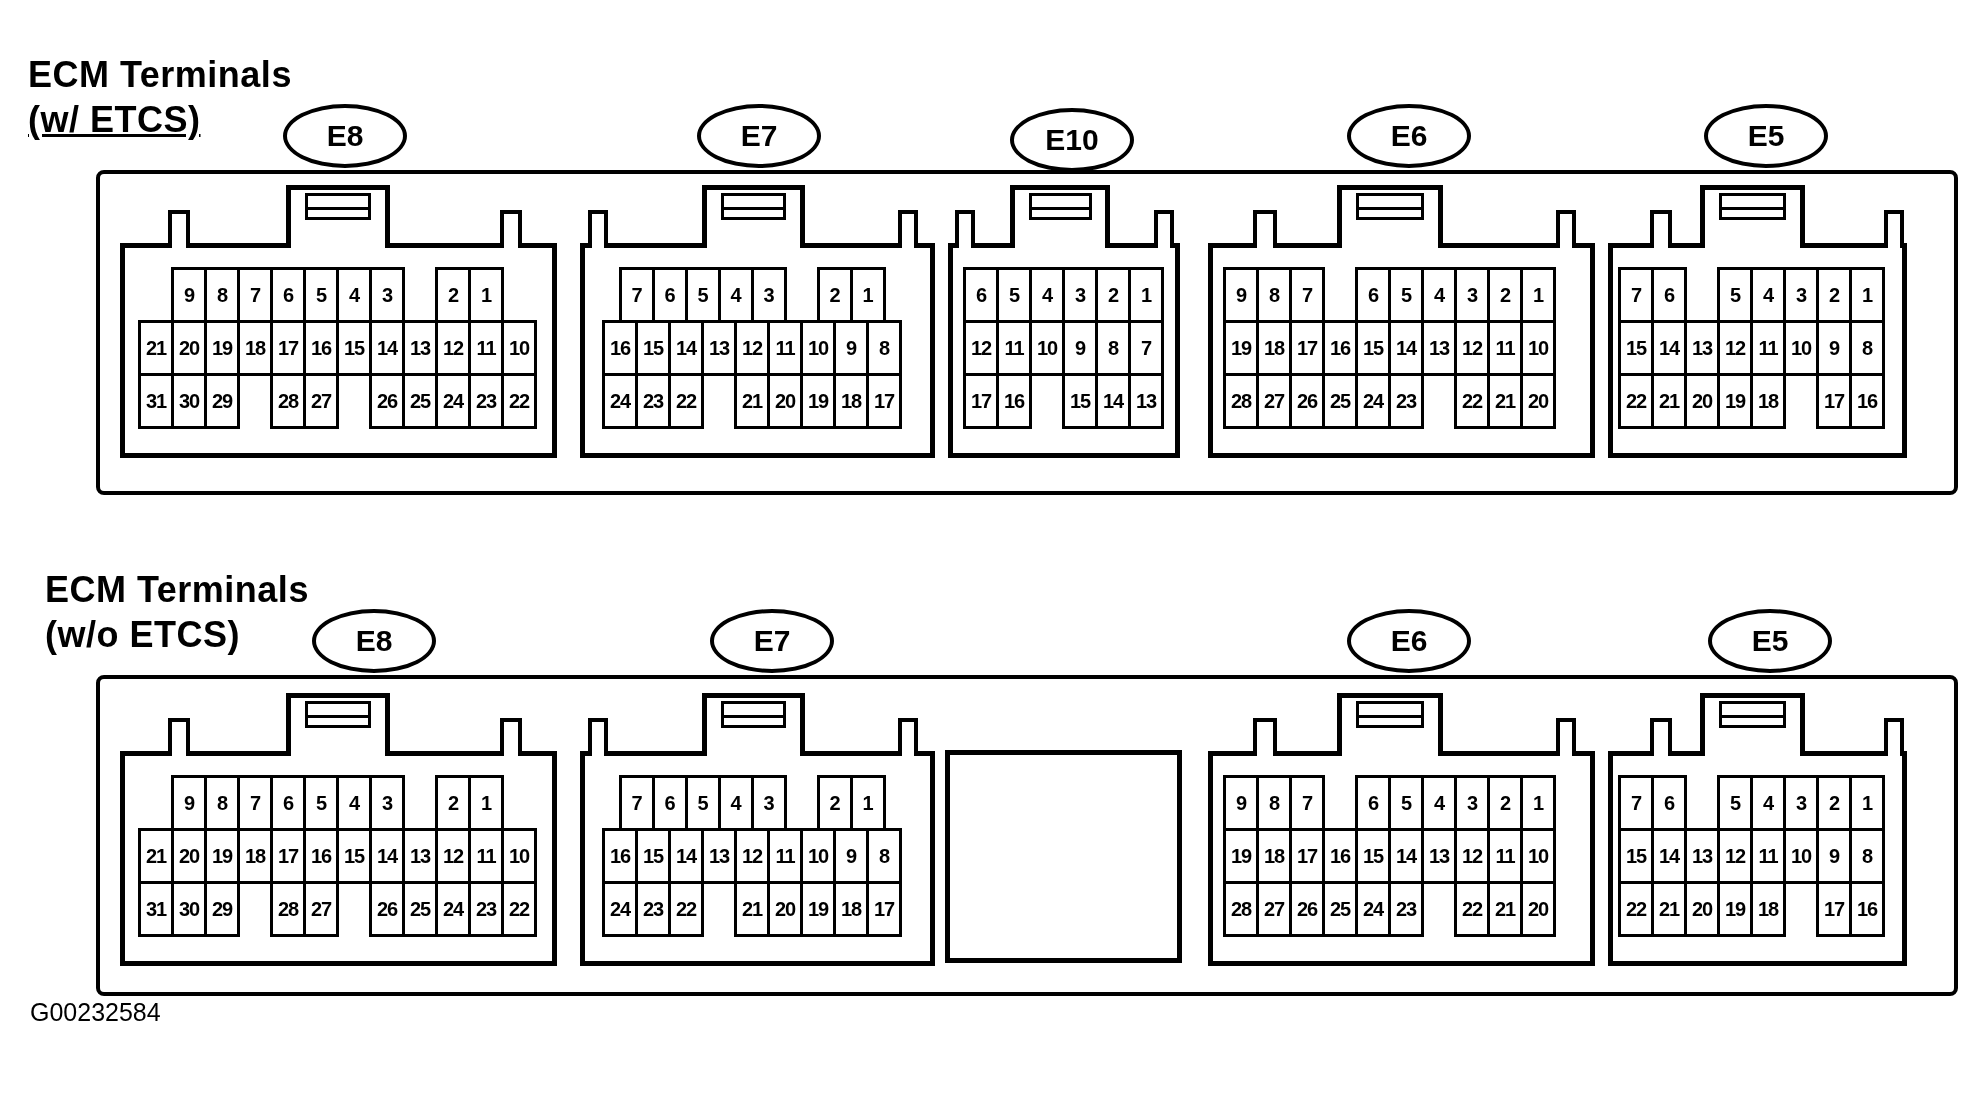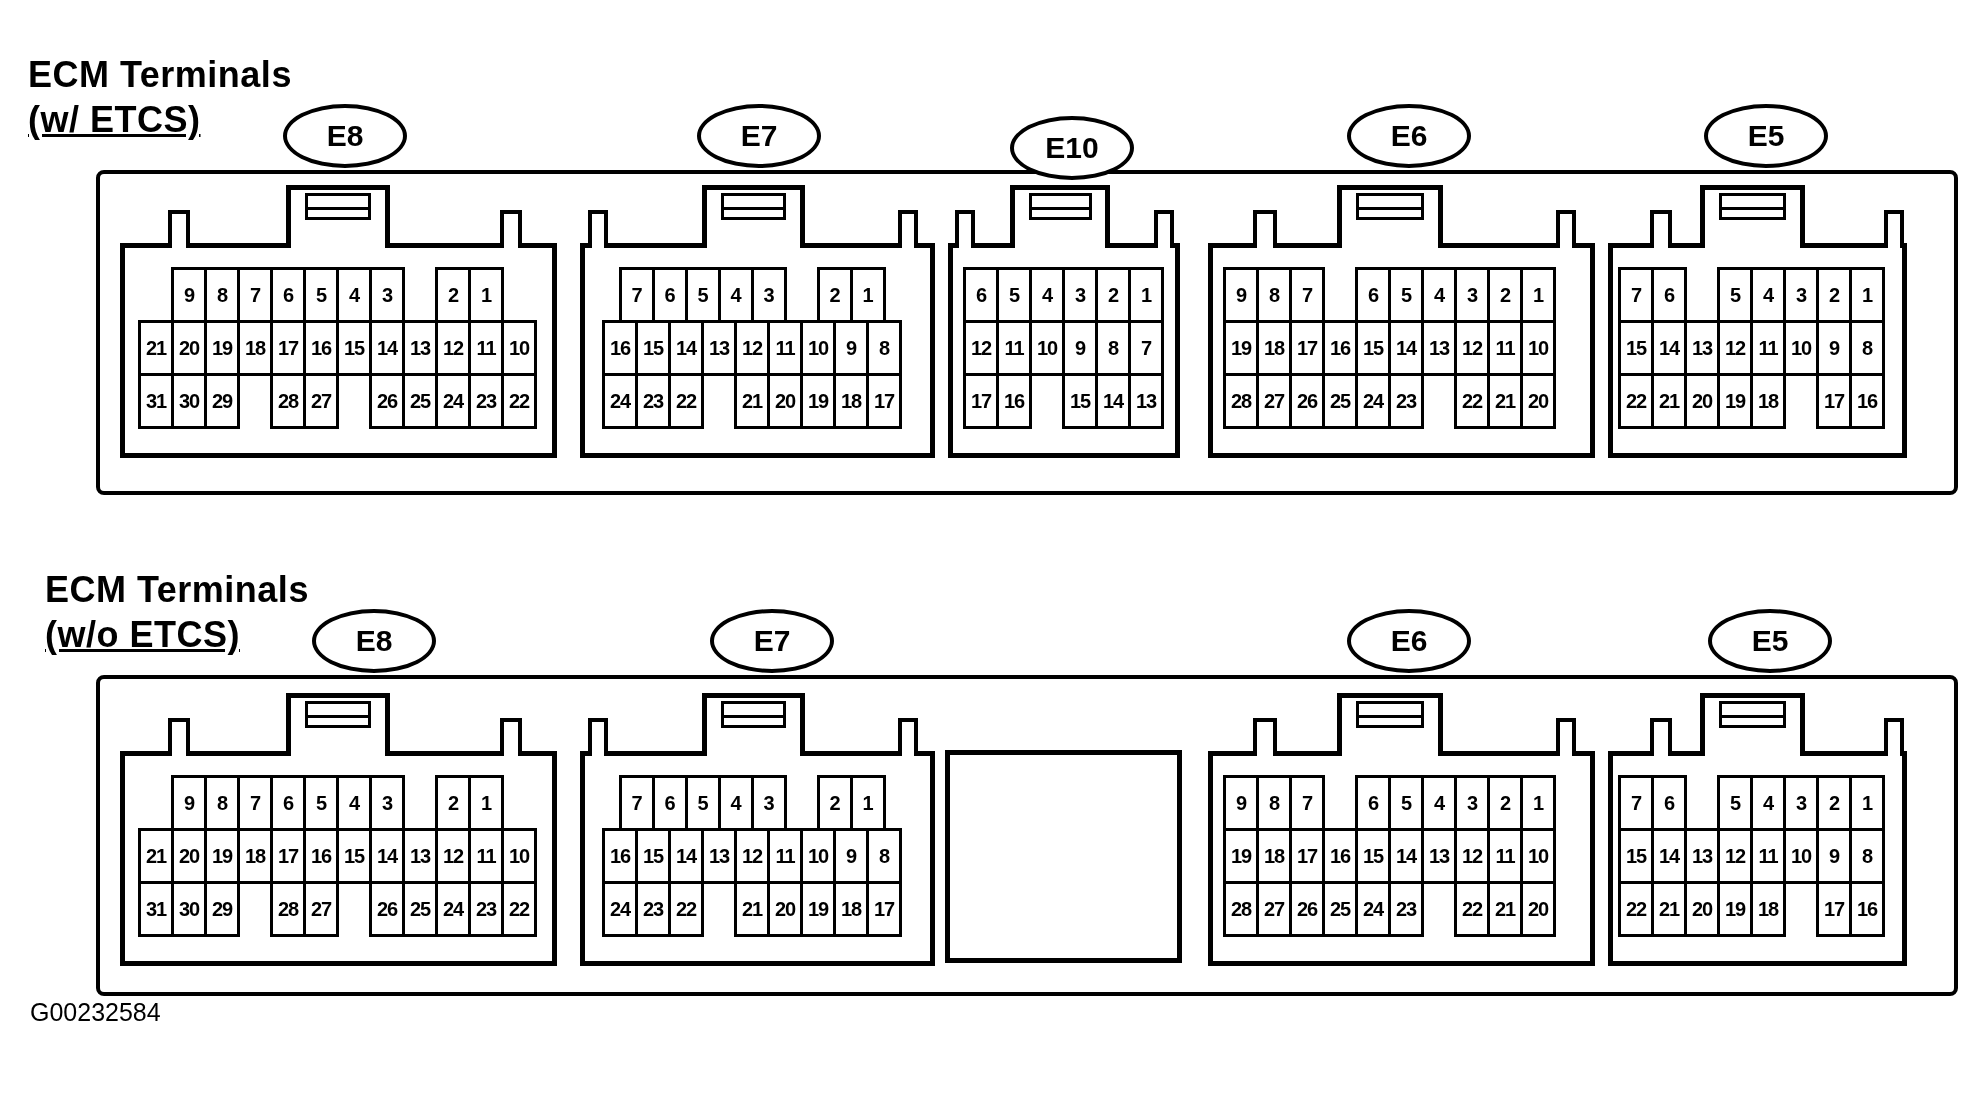--- a/index.html
+++ b/index.html
@@ -126,21 +126,21 @@
           <div class="cell">23</div>
           <div class="cell">22</div>
           <div class="cell gap"></div>
           <div class="cell">21</div>
           <div class="cell">20</div>
           <div class="cell">19</div>
           <div class="cell">18</div>
           <div class="cell">17</div>
         </div>
       </div>
-      <div class="oval" style="left: 1010px; top: 116px;">E10</div>
+      <div class="oval" style="left: 1010px; top: 108px;">E10</div>
       <div class="conn" style="left: 948px; top: 185px; width: 232px;">
         <div class="conn-body"></div>
         <div class="conn-tab" style="left: 62px; width: 100px;">
           <div class="latch">
             <div class="latch-split"></div>
           </div>
         </div>
         <div class="bump" style="left: 7px; width: 20px;"></div>
         <div class="bump" style="left: 206px; width: 20px;"></div>
         <div class="cell-row" style="left: 15px; top: 82px;">
@@ -250,21 +250,21 @@
           <div class="cell">21</div>
           <div class="cell">20</div>
           <div class="cell">19</div>
           <div class="cell">18</div>
           <div class="cell gap"></div>
           <div class="cell">17</div>
           <div class="cell">16</div>
         </div>
       </div>
       <div class="title" style="left: 45px; top: 567px;">ECM Terminals</div>
-      <div class="title" style="left: 45px; top: 612px; text-decoration: underline;">(w/o ETCS)</div>
+      <div class="title" style="left: 45px; top: 612px;">(w/o ETCS)</div>
       <div class="group-frame" style="left: 96px; top: 675px; width: 1854px; height: 313px;"></div>
       <div class="oval" style="left: 312px; top: 609px;">E8</div>
       <div class="conn" style="left: 120px; top: 693px; width: 437px;">
         <div class="conn-body"></div>
         <div class="conn-tab" style="left: 166px; width: 104px;">
           <div class="latch">
             <div class="latch-split"></div>
           </div>
         </div>
         <div class="bump" style="left: 48px; width: 22px;"></div>

